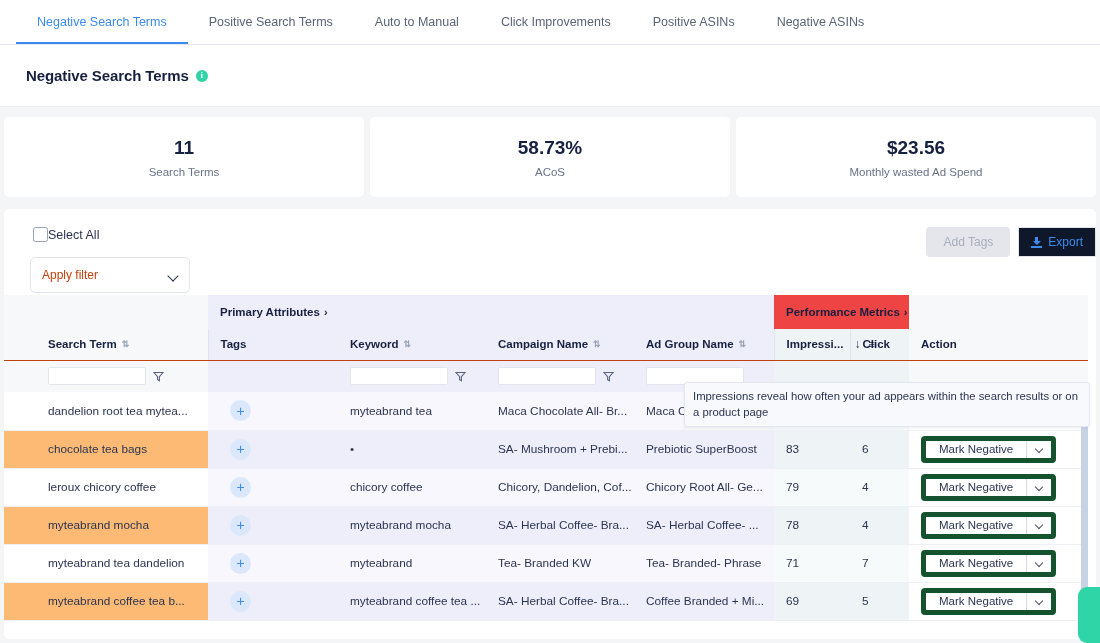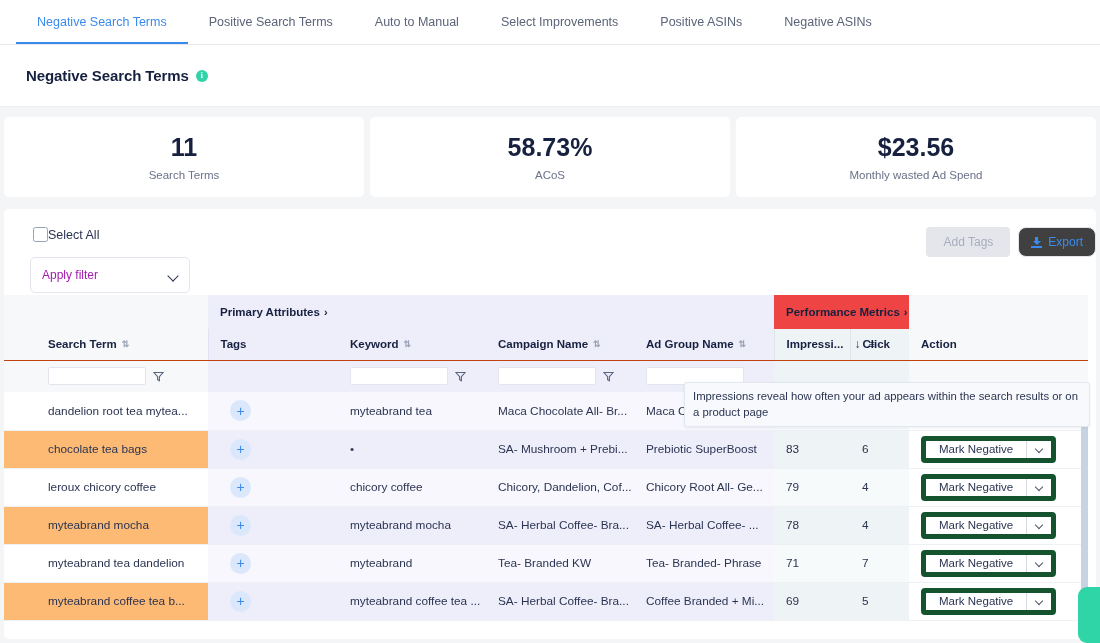--- a/index.html
+++ b/index.html
@@ -63,21 +63,21 @@
   }
   .stat-card {
     flex: 1;
     background: #ffffff;
     border-radius: 5px;
     height: 80px;
     display: flex; flex-direction: column;
     align-items: center; justify-content: center;
     gap: 7px;
   }
-  .stat-value { font-size: 25px; font-weight: bold; color: #16203f; }
+  .stat-value { font-size: 19px; font-weight: bold; color: #16203f; }
   .stat-label { font-size: 11.5px; color: #6a7288; }
 
   
   .panel {
     background: #ffffff;
     margin: 6px 4px 0 4px;
     border-radius: 5px;
     height: 430px;
     position: relative;
     overflow: hidden;
@@ -102,21 +102,21 @@
   .selectall-label { font-size: 12.5px; color: #2b3451; }
 
   .filter-select {
     position: absolute; left: 26px; top: 48px;
     width: 160px; height: 36px;
     border: 1px solid #e2e5ec;
     border-radius: 5px;
     background: #fff;
     display: flex; align-items: center;
     padding: 0 11px;
-    font-size: 12px; color: #a21caf;
+    font-size: 12px; color: #c2410c;
     justify-content: space-between;
   }
   .chev { width: 9px; height: 9px; position: relative; flex: 0 0 auto; }
   .chev::before {
     content: ""; position: absolute; left: 0; top: 1px;
     width: 7px; height: 7px;
     border-right: 1.6px solid #2b3451;
     border-bottom: 1.6px solid #2b3451;
     transform: rotate(45deg);
   }
@@ -126,24 +126,24 @@
     display: flex; align-items: center; gap: 8px;
   }
   .btn-addtags {
     background: #e4e6eb; color: #a9aebd;
     font-size: 12px; border: none;
     height: 30px; padding: 0 17px; border-radius: 4px;
     font-family: inherit;
     margin-left: 32px;
   }
   .btn-export {
-    background: #404040; color: #3b8bee;
+    background: #0f172a; color: #3b8bee;
     font-size: 12px;
     border: 1px solid #e2e5ec;
-    height: 30px; padding: 0 12px; border-radius: 8px;
+    height: 30px; padding: 0 12px; border-radius: 0;
     display: flex; align-items: center; gap: 6px;
     font-family: inherit;
   }
   .dl-icon { display: inline-block; width: 11px; height: 11px; position: relative; }
   .dl-icon::before {
     content:""; position:absolute; left:4px; top:0; width:3px; height:6px; background:#3b8bee;
   }
   .dl-icon::after {
     content:""; position:absolute; left:1.5px; top:4px;
     border-left:4px solid transparent; border-right:4px solid transparent;
@@ -311,21 +311,21 @@
   <div class="tab active">
       <span>Negative Search Terms</span>
     </div>
   <div class="tab">
       <span>Positive Search Terms</span>
     </div>
   <div class="tab">
       <span>Auto to Manual</span>
     </div>
   <div class="tab">
-      <span>Select Improvements</span>
+      <span>Click Improvements</span>
     </div>
   <div class="tab">
       <span>Positive ASINs</span>
     </div>
   <div class="tab">
       <span>Negative ASINs</span>
     </div>
 </div>
 
 <div class="titlebar">

